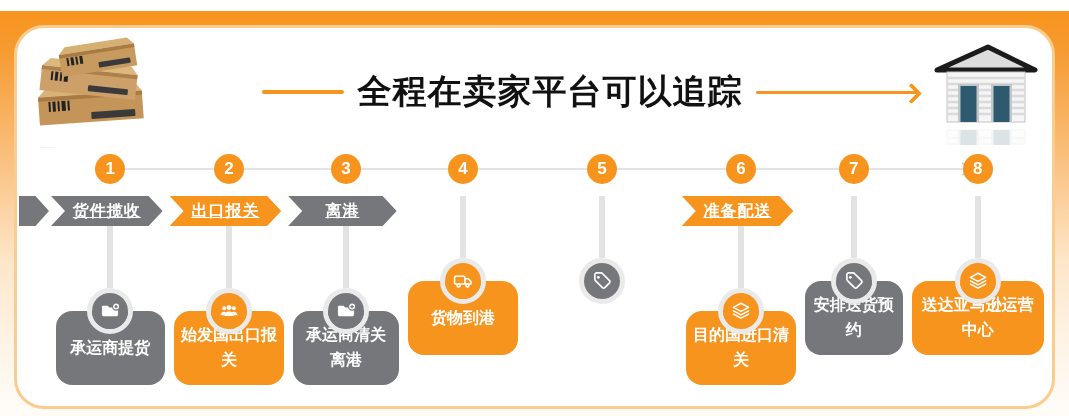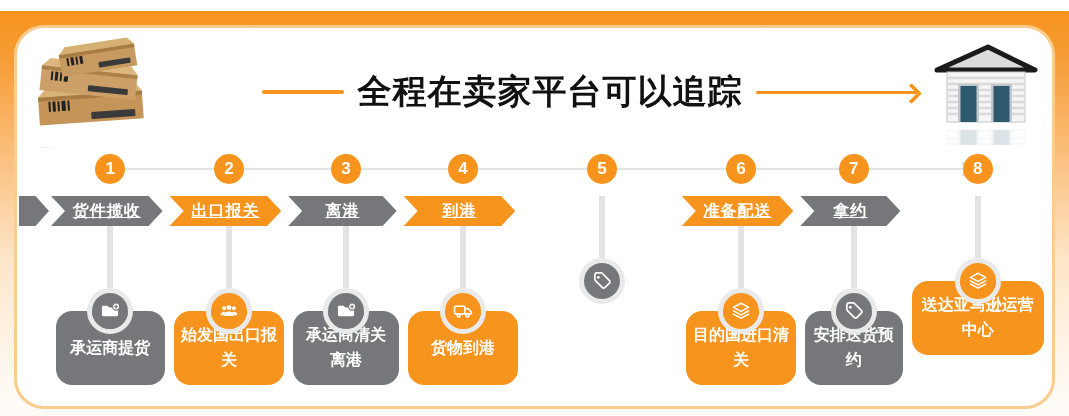--- a/index.html
+++ b/index.html
@@ -236,21 +236,20 @@
             <path class="badge-plus" d="M18.6 5.4v3.6M16.8 7.2h3.6" stroke-width="1.5" fill="none"></path>
           </svg>
         </div>
           </div>
         <div class="card-box">承运商清关
 离港</div>
       </div>
 
       <div class="col orange" style="flex:113">
         <div class="num">4</div>
-        <div class="banner">到港</div>
         <div class="connector"></div>
         <div class="icon-ring">
             <div class="iconbg">
           <svg width="22" height="22" viewBox="0 0 24 24" fill="none" stroke="#fff" stroke-width="1.7" stroke-linejoin="round" stroke-linecap="round">
             <rect x="2.8" y="6.8" width="11.4" height="8.4" rx="1.3"></rect>
             <path d="M14.2 9.6h3.5l3 3.1v2.5h-6.5"></path>
             <circle cx="7.2" cy="16.9" r="1.7"></circle>
                 <circle cx="16.8" cy="16.9" r="1.7"></circle>
           </svg>
         </div>
@@ -282,21 +281,20 @@
             <path d="M3.7 11.8l8.3 4.4 8.3-4.4"></path>
             <path d="M3.7 15.4l8.3 4.4 8.3-4.4"></path>
           </svg>
         </div>
           </div>
         <div class="card-box">目的国进口清关</div>
       </div>
 
       <div class="col gray" style="flex:102">
         <div class="num">7</div>
-        <div class="banner">拿约</div>
         <div class="connector"></div>
         <div class="icon-ring">
             <div class="iconbg">
           <svg width="22" height="22" viewBox="0 0 24 24" fill="none" stroke="#fff" stroke-width="1.8" stroke-linejoin="round">
             <path d="M11.2 3.2c.5 0 1 .2 1.3.6l7.7 7.7c.7.7.7 1.9 0 2.6l-5.1 5.1c-.7.7-1.9.7-2.6 0l-7.7-7.7c-.4-.4-.6-.8-.6-1.3V5.1c0-1 .9-1.9 1.9-1.9z"></path>
             <circle cx="8" cy="8" r="1.5" fill="#fff" stroke="none"></circle>
           </svg>
         </div>
           </div>
         <div class="card-box">安排送货预约</div>

